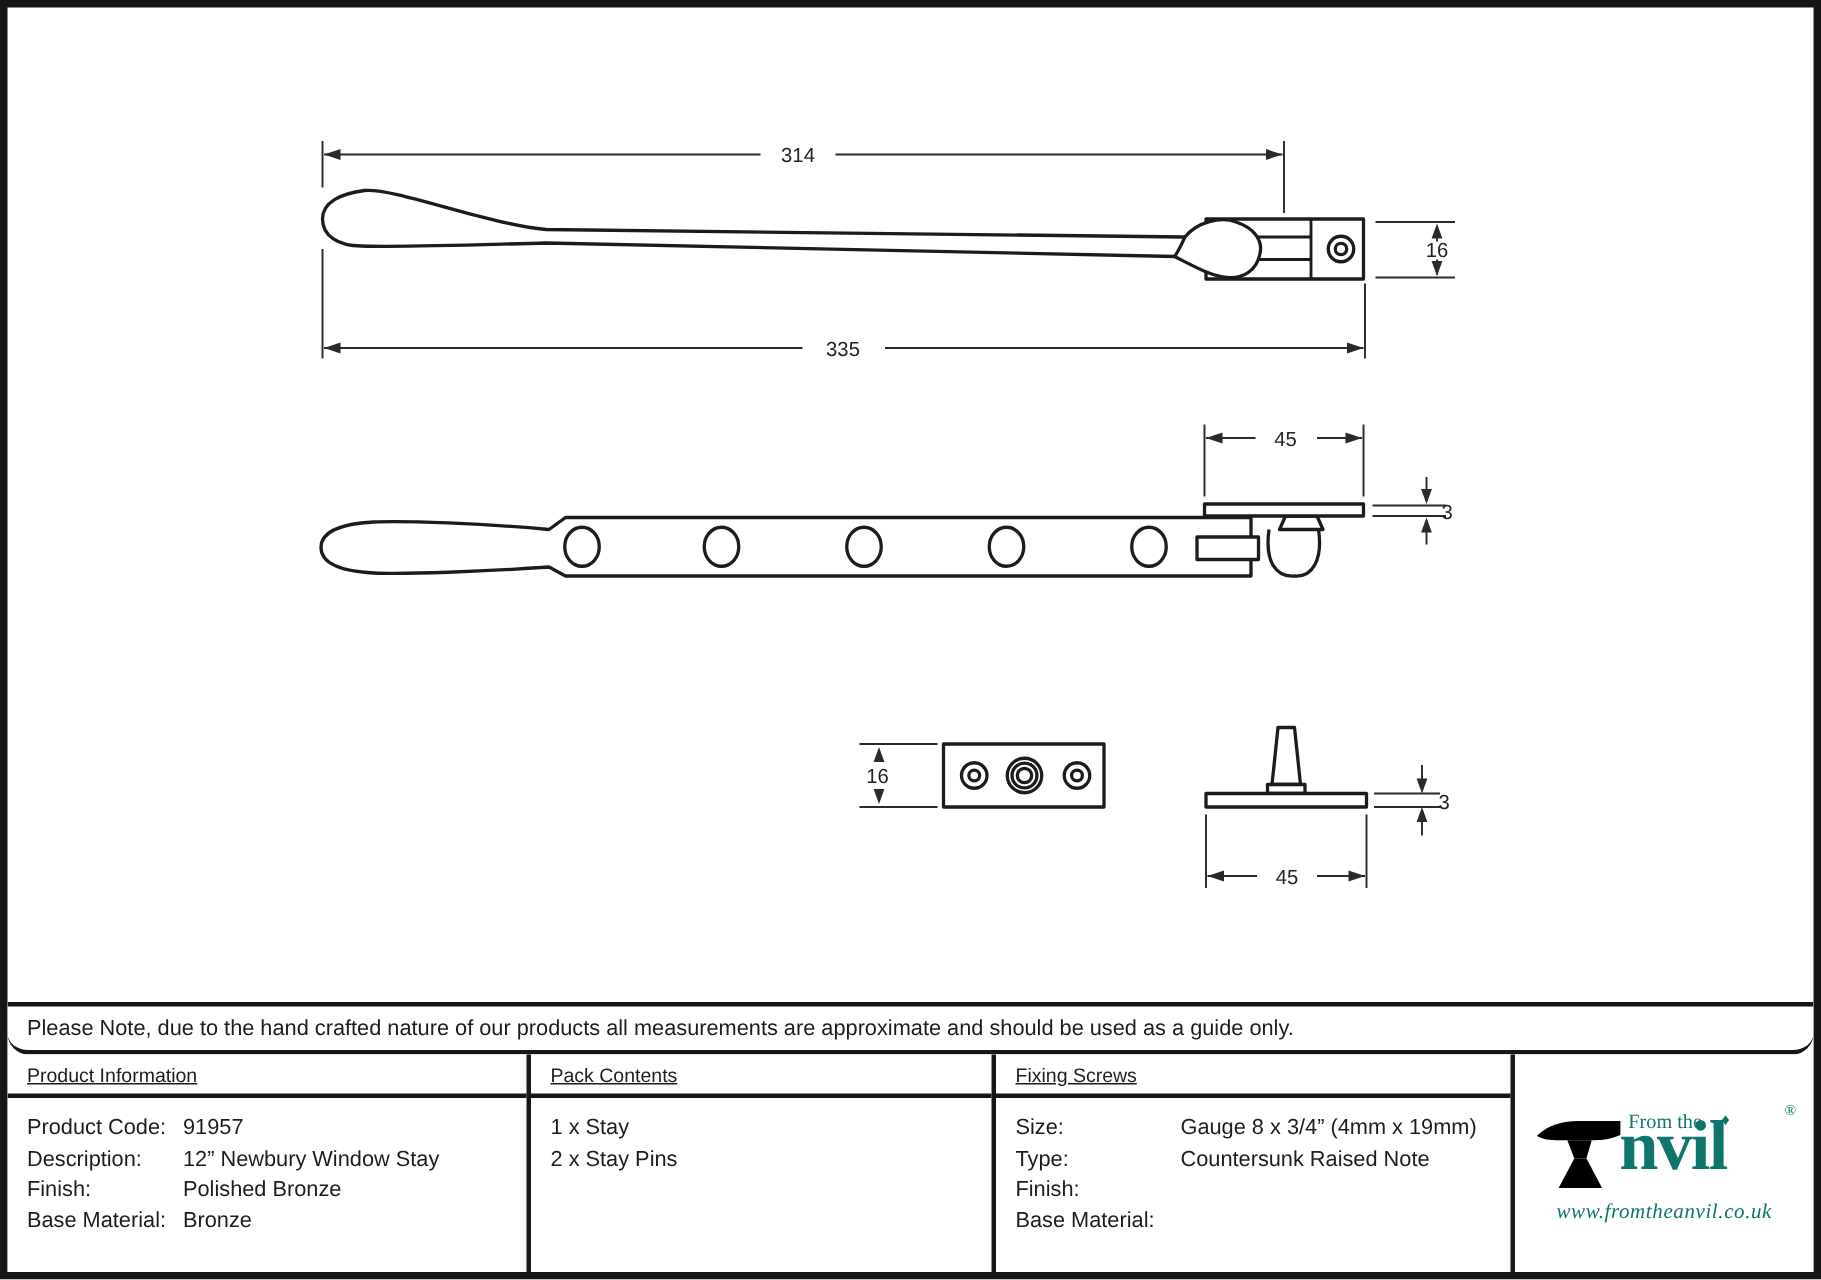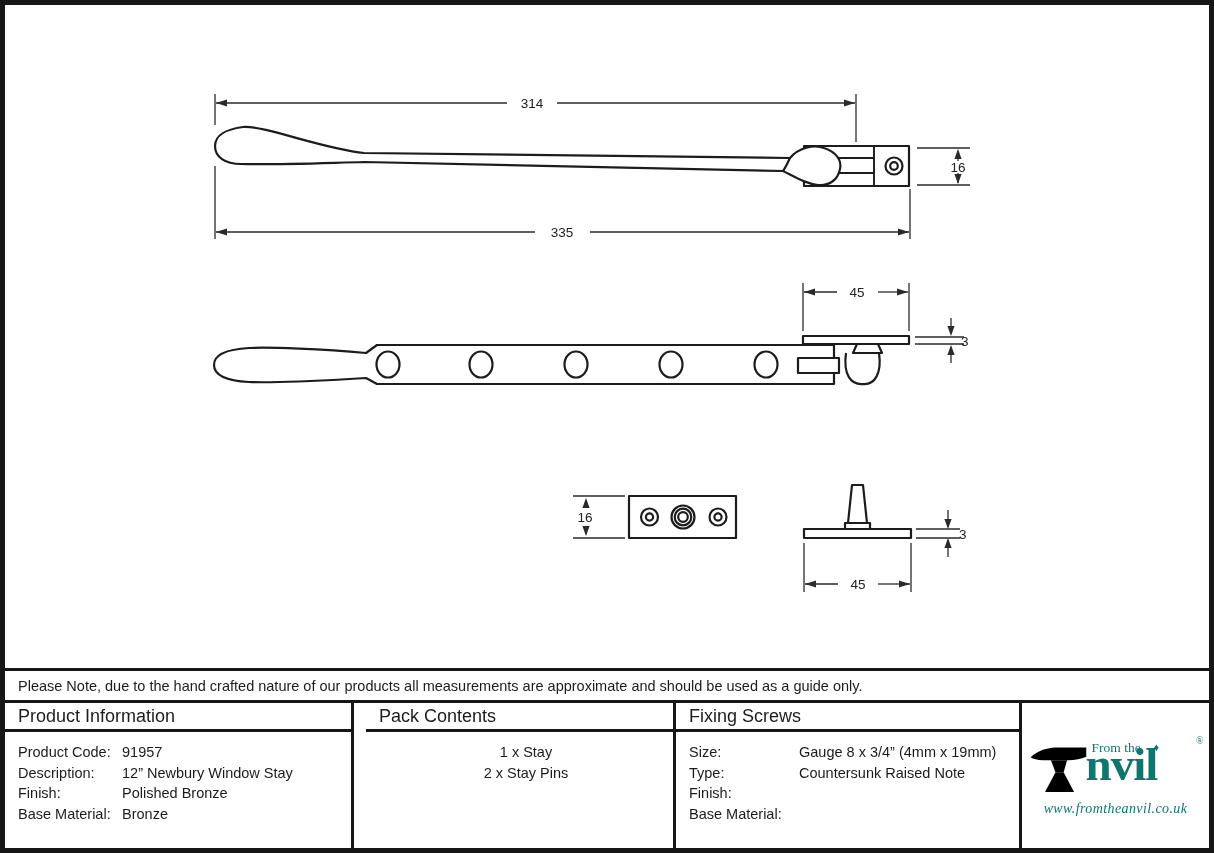--- a/index.html
+++ b/index.html
@@ -14,33 +14,33 @@
   svg .thin    { fill:none; stroke:#1c1c1c; stroke-width:1.9; }
   svg .dimline { stroke:#2a2a2a; stroke-width:1.3; fill:none; }
   svg .arrow   { fill:#2a2a2a; stroke:none; }
   svg text.dim { font-family:"Liberation Sans", sans-serif; font-size:13.5px; fill:#222; }
 
   .bottom-block {
     position:absolute; left:0; right:0; top:663px; bottom:0;
     border-top:3px solid #161616; display:flex; flex-direction:column; background:#fff;
   }
   .note-row { height:32px; border-bottom:3px solid #161616; display:flex; align-items:center;
-    padding:0 13px; font-size:14.5px; }
+    padding:0 13px; font-size:14.5px;border-radius:14px; }
   .info-table { flex:1; display:flex; min-height:0; }
   .col { border-right:3px solid #161616; display:flex; flex-direction:column; }
   .col-product { width:349px; }
-  .col-pack    { width:310px;margin-left:12px; }
+  .col-pack    { width:310px; }
   .col-fixing  { width:346px; }
   .logo-cell   { flex:1; display:flex; align-items:center; justify-content:center; }
   .col-header  { height:29px; border-bottom:3px solid #161616; display:flex; align-items:center;
-    padding:0 13px; font-size:18px; }
+    padding:0 13px; font-size:13px;text-decoration:underline; }
   .col-body    { padding:10px 0 0 13px; font-size:14.5px; line-height:20.7px; }
   .kv  { display:grid; grid-template-columns:104px 1fr; }
   .col-fixing .kv { grid-template-columns:110px 1fr; }
-  .list-item { display:block;text-align:center; }
+  .list-item { display:block; }
 
   
   .logo { position:relative; width:172px; padding-top:4px; text-align:center; color:#0f766e; }
   .logo-lockup { position:relative; height:58px; }
   .anvil-svg { position:absolute; left:0px; top:6px; }
   .brand-suffix { position:absolute; left:56px; top:2px; font-family:"Liberation Serif", serif;
     font-size:47px; font-weight:700; letter-spacing:-1px; line-height:1; }
   .from-the { position:absolute; left:62px; top:1px; font-family:"Liberation Serif", serif;
     font-size:13.5px; }
   .diamond { position:absolute; left:124px; top:2px; font-size:11px; }

